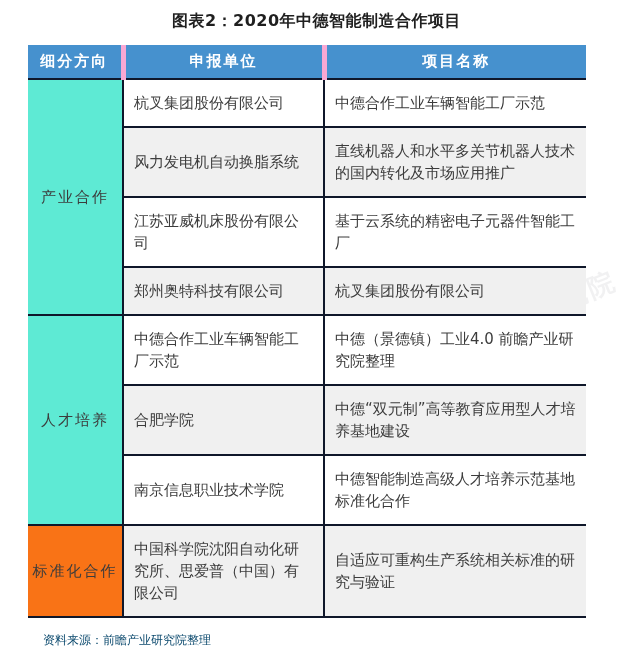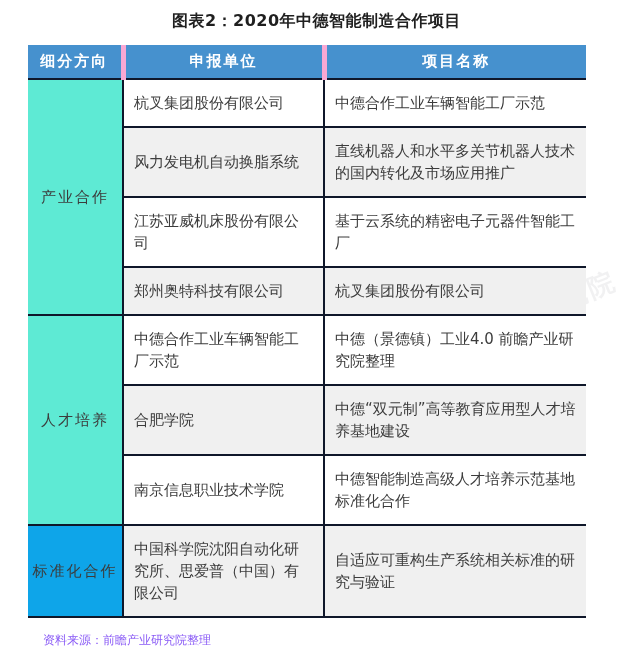--- a/index.html
+++ b/index.html
@@ -11,22 +11,22 @@
   col.c2{width:201px;}
   col.c3{width:262px;}
   th{background:#4691CE;color:#ffffff;font-weight:bold;font-size:15px;padding:7px 4px;letter-spacing:2px;}
   th + th{border-left:5px solid #f9a8d4;}
   td{border:2px solid #0f172a;padding:12px 10px;line-height:22px;vertical-align:middle;background:#ffffff;}
   td.cat{text-align:center;letter-spacing:2px;padding:12px 2px;border-left:none;}
   td.project{border-right:none;}
   tr.alt td{background:#f0f0f0;}
   
   tr td.cat{background:#5eead4;}
-  tr.alt td.cat{background:#0ea5e9;}
-  .footer{display:flex;justify-content:space-between;align-items:center;margin:14px 11px 0 43px;font-size:12px;color:#8b5cf6;position:relative;z-index:2;}
+  tr.alt td.cat{background:#f97316;}
+  .footer{display:flex;justify-content:space-between;align-items:center;margin:14px 11px 0 43px;font-size:12px;color:#0c4a6e;position:relative;z-index:2;}
   .watermark{position:absolute;z-index:1;color:rgba(145,150,155,0.13);font-size:26px;font-weight:bold;white-space:nowrap;transform:rotate(-22deg);pointer-events:none;letter-spacing:3px;}
   .wm1{left:40px;top:150px;}
   .wm2{left:330px;top:95px;}
   .wm3{left:420px;top:300px;}
   .wm4{left:60px;top:470px;font-size:22px;}
   .wm5{left:350px;top:520px;}
   .wm6{left:150px;top:330px;font-size:22px;}
   .wm-circle{position:absolute;z-index:1;left:295px;top:225px;width:130px;height:130px;border:10px solid rgba(120,130,140,0.10);border-radius:50%;pointer-events:none;}
 </style>
 </head>

